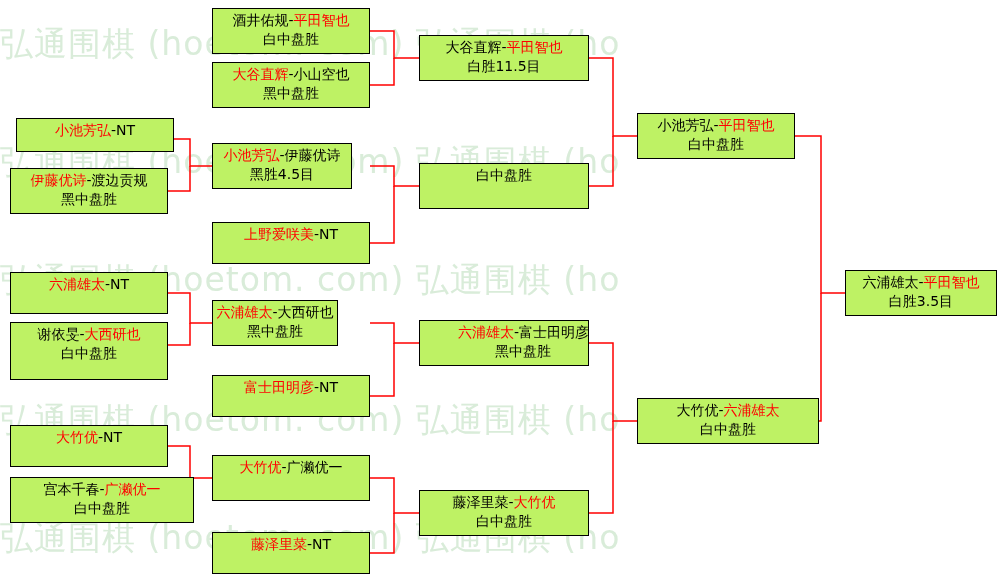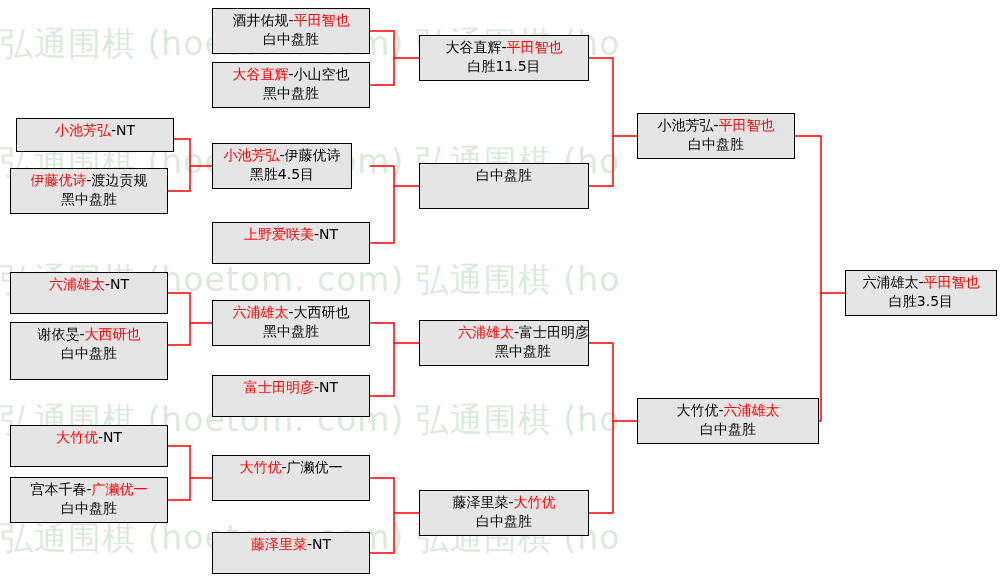--- a/index.html
+++ b/index.html
@@ -34,21 +34,21 @@
   svg.lines {
     position: absolute;
     left: 0; top: 0;
     z-index: 1;
     pointer-events: none;
   }
   .node {
     position: absolute;
     box-sizing: border-box;
     border: 1px solid #000000;
-    background: #e5e5e5;
+    background: #bef264;
     z-index: 2;
     text-align: center;
     font-size: 14px;
     line-height: 19px;
     color: #000000;
     padding-top: 2px;
     overflow: hidden;
   }
   .node .line1, .node .line2 {
     white-space: nowrap;
@@ -126,35 +126,35 @@
         <div class="line1"><span class="k">小池芳弘</span><span class="k">-</span><span class="r">平田智也</span></div>
         <div class="line2 k">白中盘胜</div>
       </div>
       <div class="node" style="left: 10px; top: 272px; width: 158px; height: 42px;">
         <div class="line1"><span class="r">六浦雄太</span><span class="k">-</span><span class="k">NT</span></div>
       </div>
       <div class="node" style="left: 10px; top: 322px; width: 158px; height: 58px;">
         <div class="line1"><span class="k">谢依旻</span><span class="k">-</span><span class="r">大西研也</span></div>
         <div class="line2 k">白中盘胜</div>
       </div>
-      <div class="node" style="left: 212px; top: 300px; width: 158px; height: 46px;">
+      <div class="node" style="left: 212px; top: 300px; width: 126px; height: 46px;">
         <div class="line1"><span class="r">六浦雄太</span><span class="k">-</span><span class="k">大西研也</span></div>
         <div class="line2 k">黑中盘胜</div>
       </div>
       <div class="node" style="left: 212px; top: 375px; width: 158px; height: 42px;">
         <div class="line1"><span class="r">富士田明彦</span><span class="k">-</span><span class="k">NT</span></div>
       </div>
       <div class="node" style="left: 419px; top: 320px; width: 170px; height: 46px; padding-left: 38px;">
         <div class="line1"><span class="r">六浦雄太</span><span class="k">-</span><span class="k">富士田明彦</span></div>
         <div class="line2 k">黑中盘胜</div>
       </div>
       <div class="node" style="left: 10px; top: 425px; width: 158px; height: 42px;">
         <div class="line1"><span class="r">大竹优</span><span class="k">-</span><span class="k">NT</span></div>
       </div>
-      <div class="node" style="left: 10px; top: 477px; width: 158px; height: 46px;">
+      <div class="node" style="left: 10px; top: 477px; width: 184px; height: 46px;">
         <div class="line1"><span class="k">宫本千春</span><span class="k">-</span><span class="r">广濑优一</span></div>
         <div class="line2 k">白中盘胜</div>
       </div>
       <div class="node" style="left: 212px; top: 455px; width: 158px; height: 46px;">
         <div class="line1"><span class="r">大竹优</span><span class="k">-</span><span class="k">广濑优一</span></div>
       </div>
       <div class="node" style="left: 212px; top: 532px; width: 158px; height: 42px;">
         <div class="line1"><span class="r">藤泽里菜</span><span class="k">-</span><span class="k">NT</span></div>
       </div>
       <div class="node" style="left: 419px; top: 490px; width: 170px; height: 46px;">

